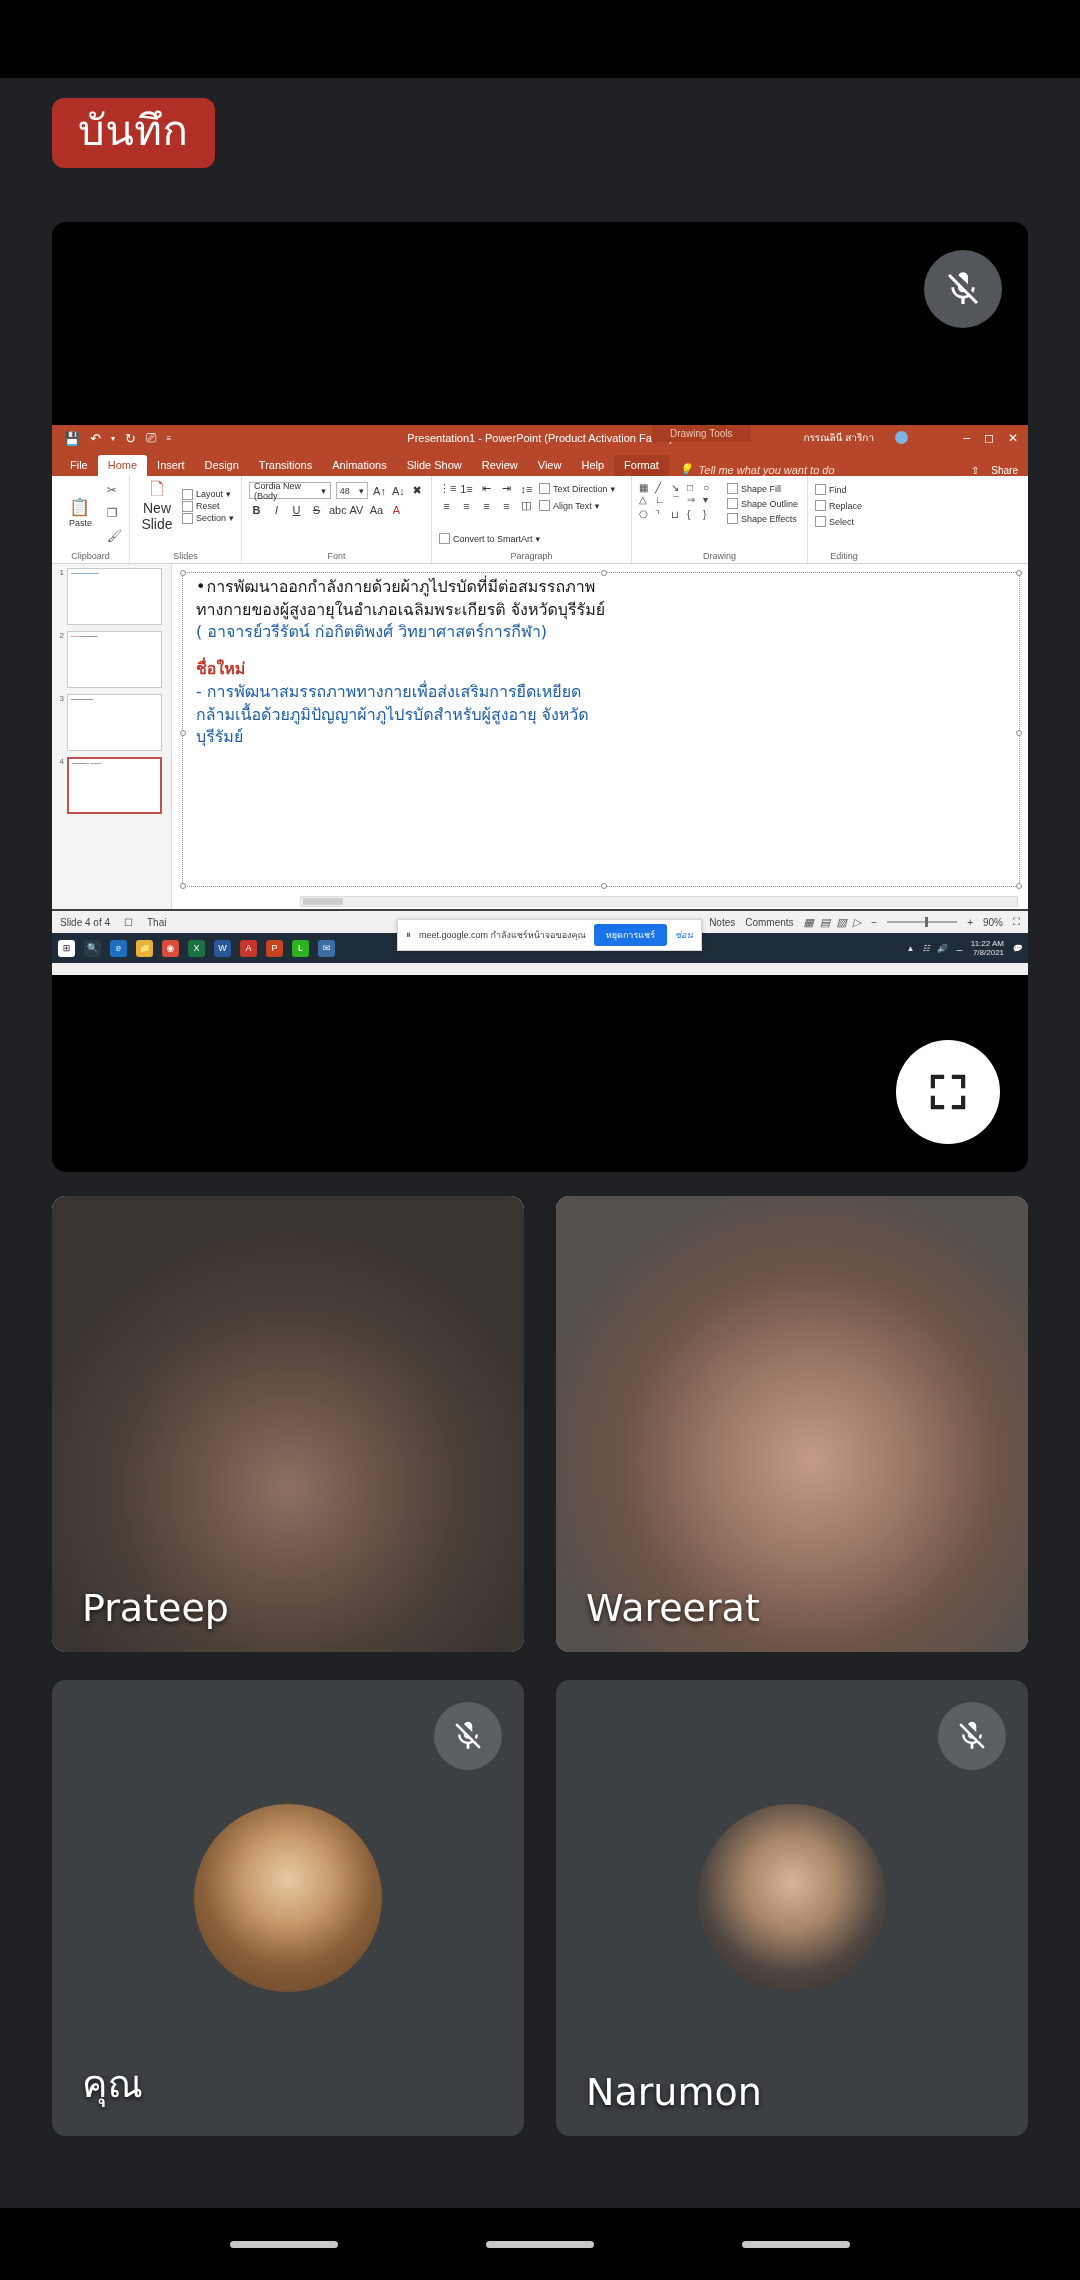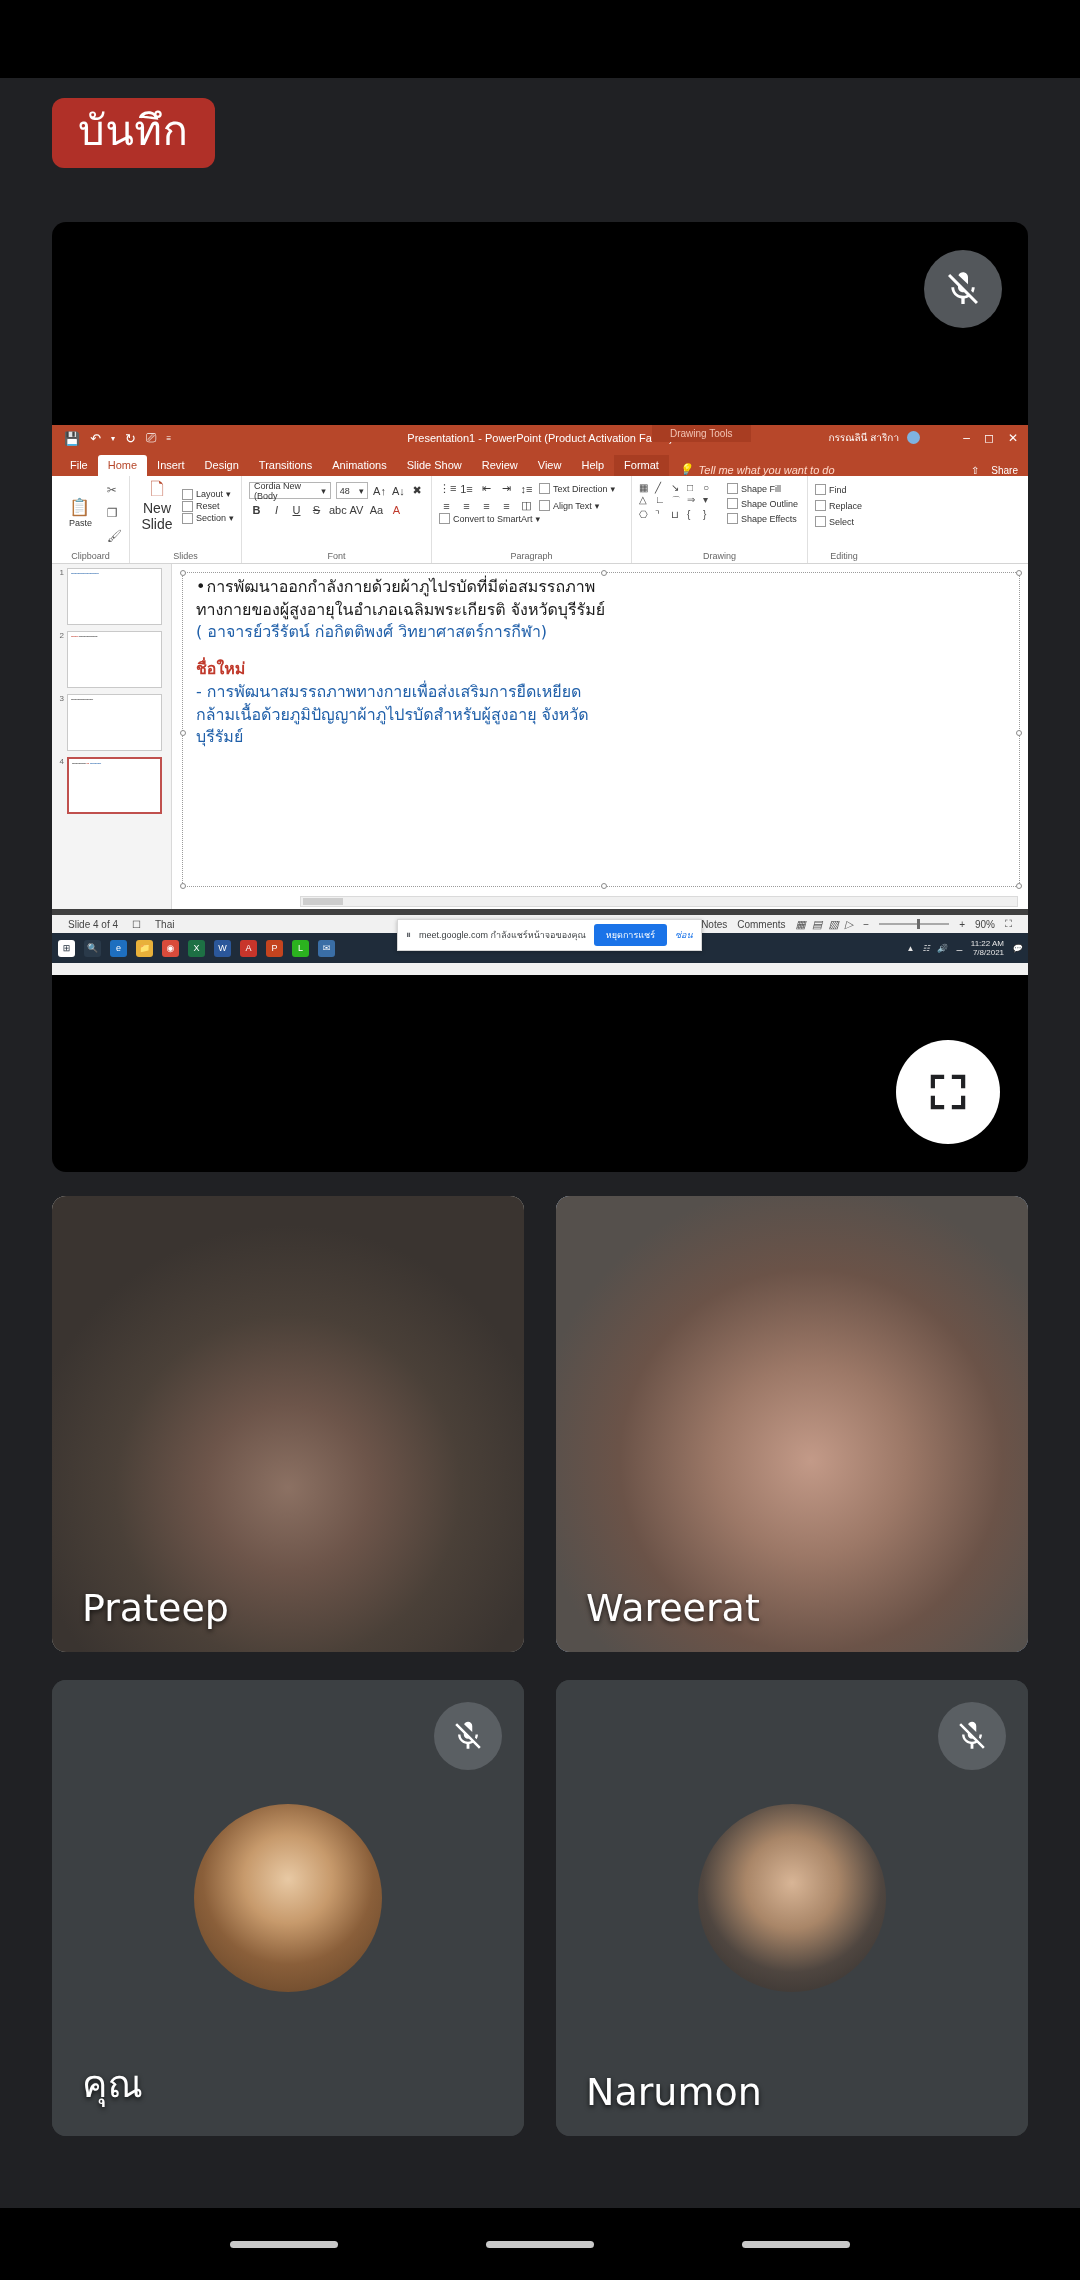--- a/index.html
+++ b/index.html
@@ -90,21 +90,21 @@
   .ppt-title-text {
     position: absolute; left: 0; right: 0; text-align: center;
     font-size: 11px; color: #fff;
   }
   .win-ctrl { margin-left: auto; display: flex; gap: 14px; padding-right: 10px; font-size: 12px; }
   .drawing-tools {
     position: absolute; left: 600px; top: 0;
     background: #a83d22; color: #f3c5b5;
     padding: 3px 18px; font-size: 10px;
   }
-  .acct { position:absolute; right: 108px; top: 5px; font-size: 10px; color:#fff; display:flex; align-items:center; gap:8px;}
+  .acct { position:absolute; right: 120px; top: 5px; font-size: 10px; color:#fff; display:flex; align-items:center; gap:21px;}
   .acct-dot { width: 13px; height: 13px; border-radius: 50%; background: #7fb3e0; display:inline-block;}
 
   .ppt-tabs {
     height: 25px; background: #b7472a;
     display: flex; align-items: flex-end;
     font-size: 11px; color: #fff; padding-left: 8px;
     position: relative;
   }
   .ppt-tabs .tab { padding: 4px 10px 5px 10px; white-space: nowrap;}
   .ppt-tabs .tab.active { background: #fff; color: #b7472a; border-radius: 3px 3px 0 0; }
@@ -150,22 +150,22 @@
   .slide-text { position: relative; font-family: "DejaVu Sans", sans-serif; font-size: 16px; line-height: 1.42; color: #1a1a1a; padding-left: 4px;}
   .slide-text .bullet { margin-right: 1px; }
   .st-blue { color: #1f5fa9; }
   .st-red { color: #c0392b; font-weight: 600; }
   .st-gap { height: 14px; }
 
   .hscroll { position:absolute; left: 128px; right: 10px; bottom: 2px; height: 11px; background: #f0f0f0; border:1px solid #dadada; }
   .hscroll .thumbh { position:absolute; left: 2px; top:1px; width: 40px; height:7px; background:#cdcdcd;}
 
   .ppt-status {
-    height: 24px; background: #f1f1f1; border-top: 6px solid #404040;
-    display: flex; align-items: center; font-size: 10px; color: #444; padding: 0 16px; gap: 14px;
+    height: 24px; background: #f1f1f1; border-top: 2px solid #404040;
+    display: flex; align-items: center; font-size: 10px; color: #444; padding: 0 8px; gap: 14px;
   }
   .ppt-status .right { margin-left: auto; display: flex; align-items: center; gap: 10px;}
   .zoomslider { width: 70px; height: 2px; background: #a9a9a9; position: relative;}
   .zoomslider .knob { position:absolute; left: 38px; top:-4px; width:3px; height:10px; background:#6a6a6a;}
   .viewicos { display:flex; gap:6px; font-size: 11px; color:#555;}
 
   
   .sharebar {
     position: absolute; left: 345px; bottom: 24px;
     background: #fff; border: 1px solid #d6d6d6; box-shadow: 0 1px 4px rgba(0,0,0,.25);
@@ -374,21 +374,21 @@
             <span class="fmtico">≡</span>
             <span class="fmtico">≡</span>
             <span class="fmtico">≡</span>
             <span class="fmtico">◫</span>
             <span class="mini">
                 <i class="sq"></i>
                 <span>Align Text</span>
                 <span>▾</span>
               </span>
           </div>
-          <div class="rrow" style="margin-top:0">
+          <div class="rrow" style="margin-top:20px">
             <span class="mini">
                 <i class="sq"></i>
                 <span>Convert to SmartArt</span>
                 <span>▾</span>
               </span>
           </div>
           <div class="gname">Paragraph</div>
         </div>
 
         <div class="rgroup" style="width:176px">

